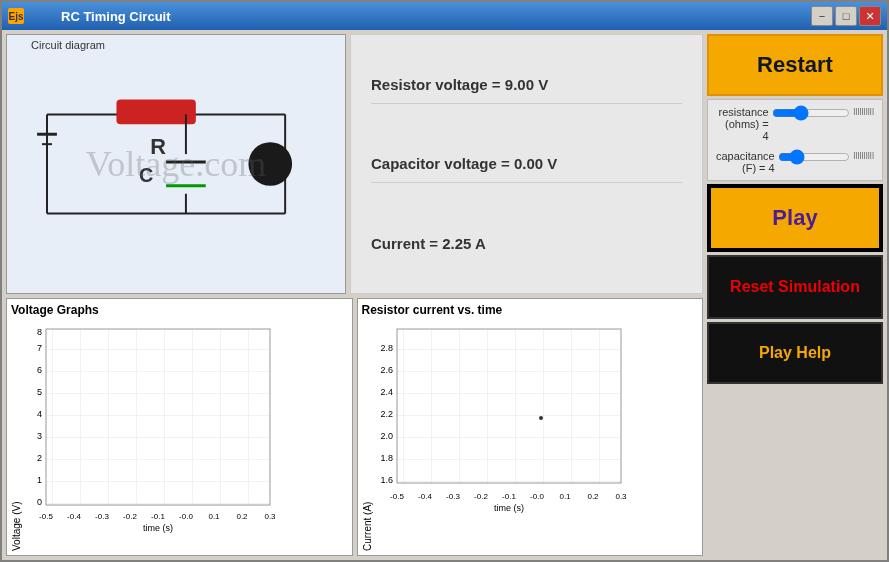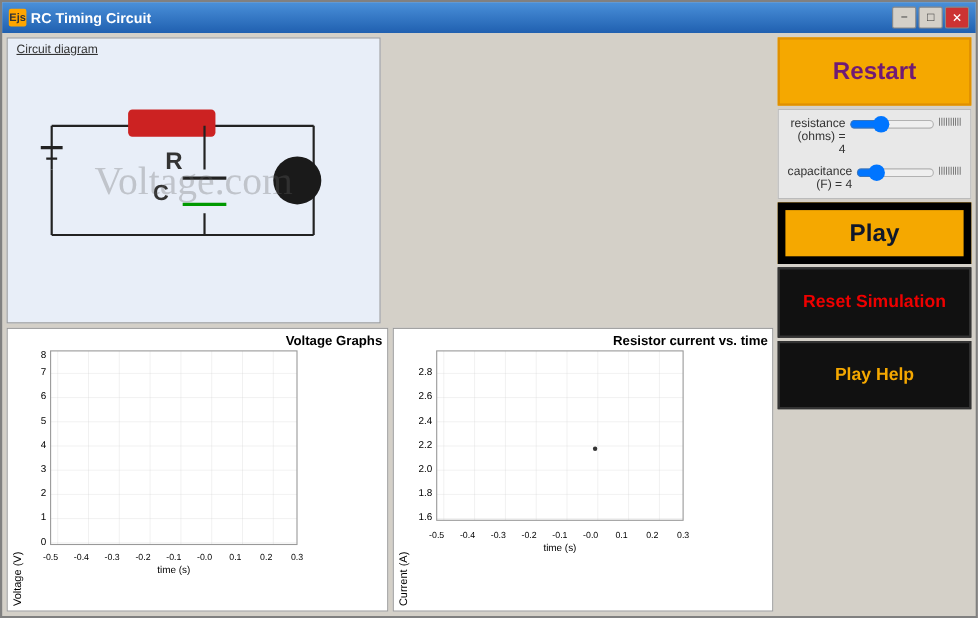--- a/index.html
+++ b/index.html
@@ -35,21 +35,21 @@
       background: #ffa500;
       border-radius: 2px;
       margin-right: 4px;
       display: flex;
       align-items: center;
       justify-content: center;
       font-size: 10px;
       font-weight: bold;
       color: #333;
     }
-    .titlebar-title { flex: 1; }
+    .titlebar-title { flex: 1; margin-left: 33px; }
     .titlebar-btns { display: flex; gap: 2px; }
     .titlebar-btn {
       width: 22px;
       height: 20px;
       background: #d4d0c8;
       border: 1px solid #888;
       border-radius: 2px;
       cursor: pointer;
       display: flex;
       align-items: center;
@@ -82,24 +82,23 @@
     .circuit-diagram {
       width: 340px;
       height: 260px;
       border: 1px solid #999;
       background: #e8eef8;
       position: relative;
     }
     .circuit-label {
       position: absolute;
       top: 4px;
-      left: 8px;
+      left: 24px;
       font-size: 11px;
       color: #333;
-      text-decoration: underline;
     }
 
     .readings-panel {
       flex: 1;
       display: flex;
       flex-direction: column;
       justify-content: space-around;
       padding: 10px 20px;
       background: #e8e8e8;
       border: 1px solid #ccc;
@@ -123,24 +122,24 @@
     .graph-container {
       flex: 1;
       background: white;
       border: 1px solid #999;
       display: flex;
       flex-direction: column;
       padding: 4px;
       position: relative;
     }
     .graph-title {
-      text-align: right;
+      text-align: left;
       font-size: 12px;
       font-weight: bold;
-      margin-bottom: 0;
+      margin-bottom: 10px;
     }
     .graph-area {
       flex: 1;
       position: relative;
       display: flex;
     }
     .y-axis-label {
       writing-mode: vertical-rl;
       transform: rotate(180deg);
       font-size: 10px;
@@ -161,21 +160,21 @@
       gap: 3px;
     }
 
     .btn-restart {
       height: 62px;
       background: #f5a800;
       border: 2px solid #e09000;
       cursor: pointer;
       font-size: 22px;
       font-weight: bold;
-      color: #701a75;
+      color: #0f172a;
       display: flex;
       align-items: center;
       justify-content: center;
     }
 
     .controls-panel {
       background: #e8e8e8;
       border: 1px solid #bbb;
       padding: 6px 8px;
       display: flex;
@@ -198,27 +197,27 @@
       cursor: pointer;
     }
     .tick-marks {
       font-size: 8px;
       color: #555;
       display: flex;
       justify-content: space-between;
     }
 
     .btn-play {
-      height: 56px;
+      height: 68px;
       background: #f5a800;
-      border: 7px solid #000000;
+      border: 4px solid #000000;
       cursor: pointer;
       font-size: 22px;
       font-weight: bold;
-      color: #0f172a;
+      color: #4c1d95;
       display: flex;
       align-items: center;
       justify-content: center;
     }
 
     .btn-reset {
       height: 64px;
       background: #111;
       border: 2px solid #333;
       cursor: pointer;
@@ -309,20 +308,25 @@
             <line x1="160" y1="128" x2="200" y2="128" stroke="#222" stroke-width="3"></line>
             <line x1="160" y1="152" x2="200" y2="152" stroke="#009900" stroke-width="3"></line>
 
             <text x="140" y="148" font-size="20" font-weight="bold" fill="#333" text-anchor="middle">C</text>
 
             <circle cx="265" cy="130" r="22" fill="#1a1a1a"></circle>
           </svg>
           <div class="watermark">Voltage.com</div>
         </div>
 
+        <div class="readings-panel">
+          <div class="reading-row">Resistor voltage = 9.00 V</div>
+          <div class="reading-row">Capacitor voltage = 0.00 V</div>
+          <div class="reading-row">Current = 2.25 A</div>
+        </div>
       </div>
 
       <div class="bottom-section">
 
         <div class="graph-container">
           <div class="graph-title">Voltage Graphs</div>
           <div class="graph-area">
             <span class="y-axis-label">Voltage (V)</span>
             <svg class="graph-svg">
 

